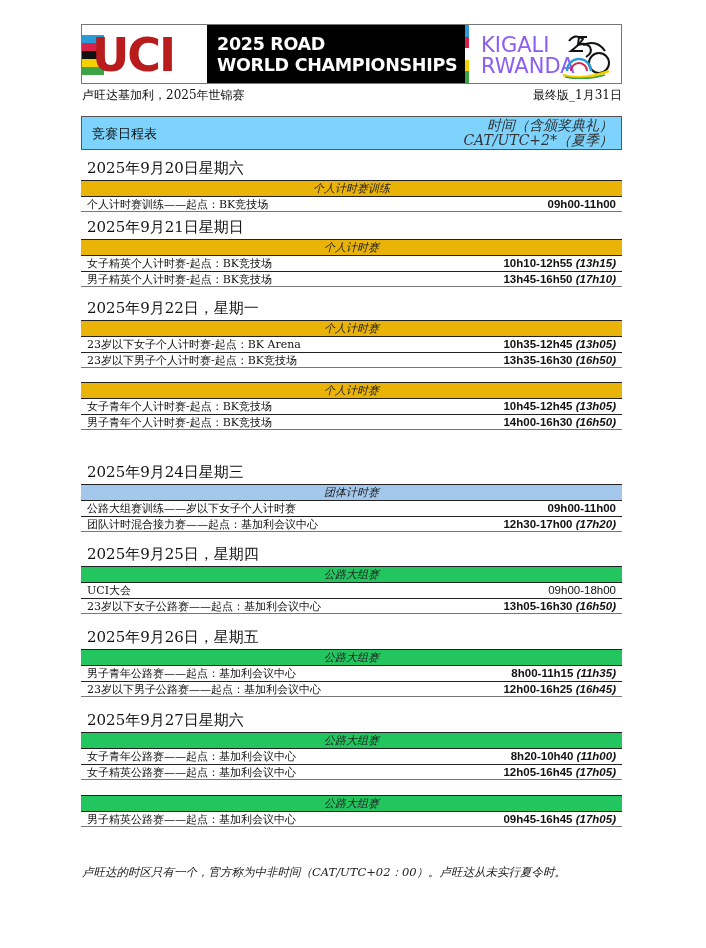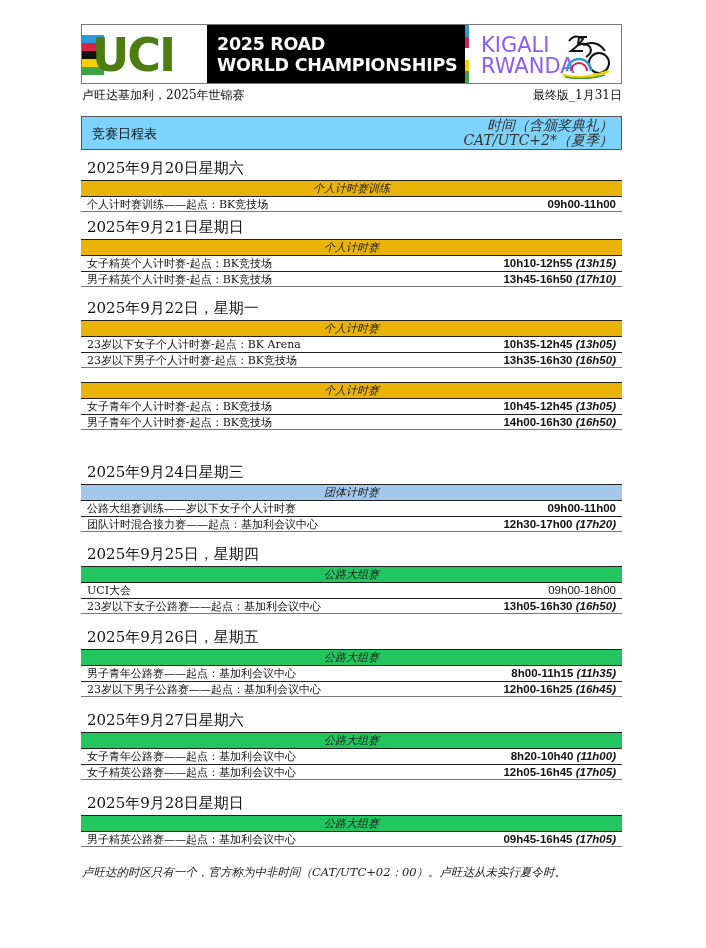--- a/index.html
+++ b/index.html
@@ -9,21 +9,21 @@
   
   .banner {
     position: absolute; left: 81px; top: 24px; width: 541px; height: 60px;
     border: 1px solid #777; background: #fff; display: flex; overflow: hidden;
   }
   .uci-block { width: 125px; height: 100%; position: relative; background: #fff; }
   .stripes { position: absolute; left: 0; top: 10px; width: 22px; height: 40px; display: flex; flex-direction: column; }
   .stripes span { flex: 1; display: block; }
   .uci-text {
     position: absolute; left: 10px; top: 5px; font-family: "DejaVu Sans", "Liberation Sans", sans-serif;
-    font-weight: 900; font-size: 46px; letter-spacing: -2px; color: #4d7c0f; line-height: 50px;
+    font-weight: 900; font-size: 46px; letter-spacing: -2px; color: #b91c1c; line-height: 50px;
   }
   .title-block {
     width: 258px; height: 100%; background: #000; color: #fff;
     font-family: "DejaVu Sans", "Liberation Sans", sans-serif; font-weight: bold;
     font-size: 17.5px; line-height: 21px; padding: 9px 0 0 10px; letter-spacing: -0.3px;
   }
   .color-bar { width: 4px; height: 100%; display: flex; flex-direction: column; }
   .color-bar span { flex: 1; display: block; }
   .kigali-block { flex: 1; position: relative; background: #fff; }
   .kigali-text {
@@ -215,21 +215,20 @@
     <span class="ev-name">女子青年公路赛——起点：基加利会议中心</span>
     <span class="ev-time"><span>8h20-10h40</span> <span class="podium">(11h00)</span></span>
   </div>
   <div class="ev-row">
     <span class="ev-name">女子精英公路赛——起点：基加利会议中心</span>
     <span class="ev-time"><span>12h05-16h45</span> <span class="podium">(17h05)</span></span>
   </div>
 </div>
 
 <div class="day" style="top:795px;">
-  <div class="day-label">2025年9月28日星期日</div>
   <div class="cat-bar road">公路大组赛</div>
   <div class="ev-row">
     <span class="ev-name">男子精英公路赛——起点：基加利会议中心</span>
     <span class="ev-time"><span>09h45-16h45</span> <span class="podium">(17h05)</span></span>
   </div>
 </div>
 
 <div class="footnote">卢旺达的时区只有一个，官方称为中非时间（CAT/UTC+02：00）。卢旺达从未实行夏令时。</div>
 
 </body></html>

